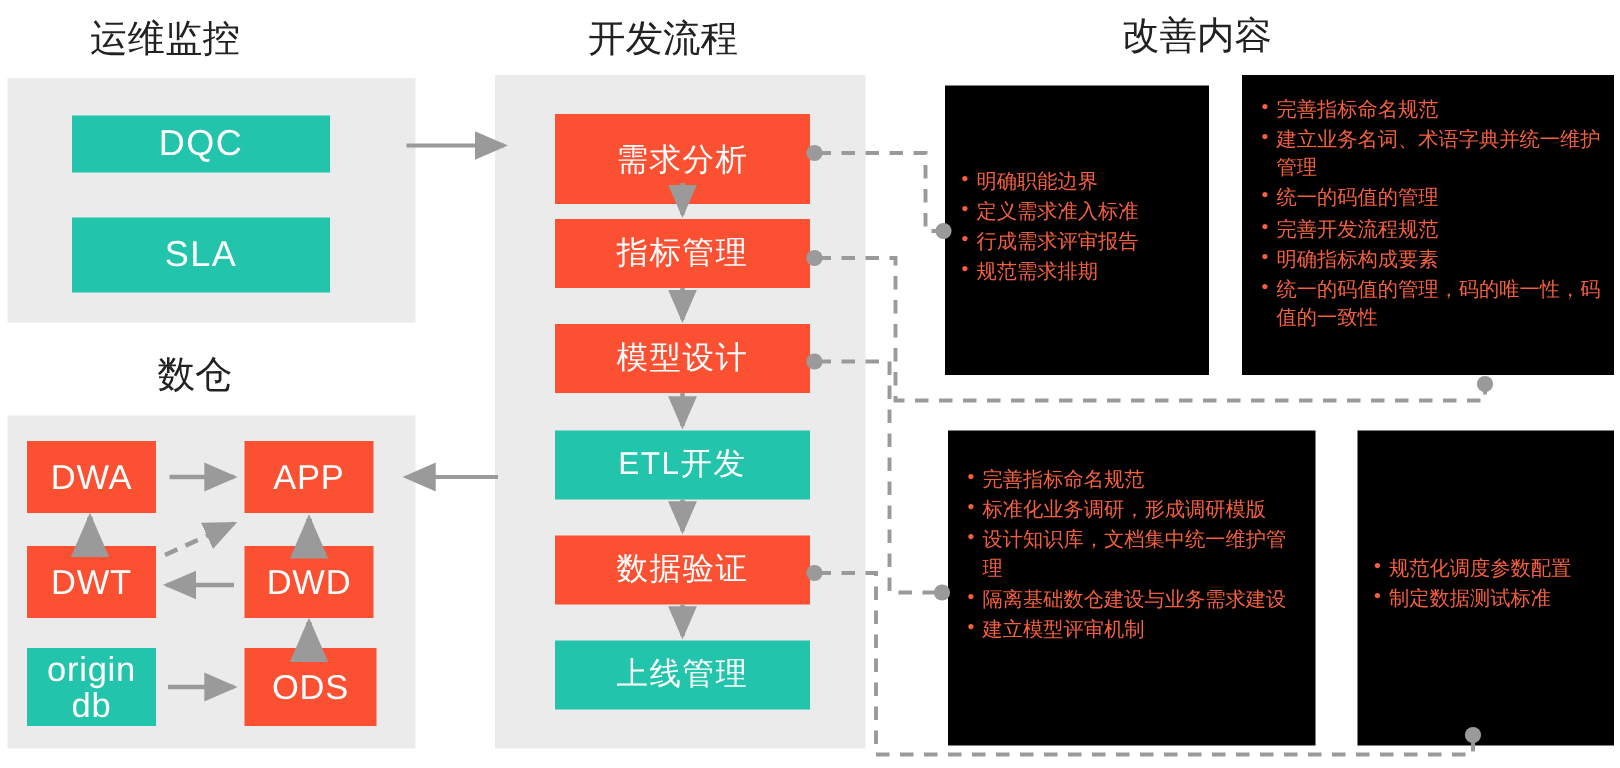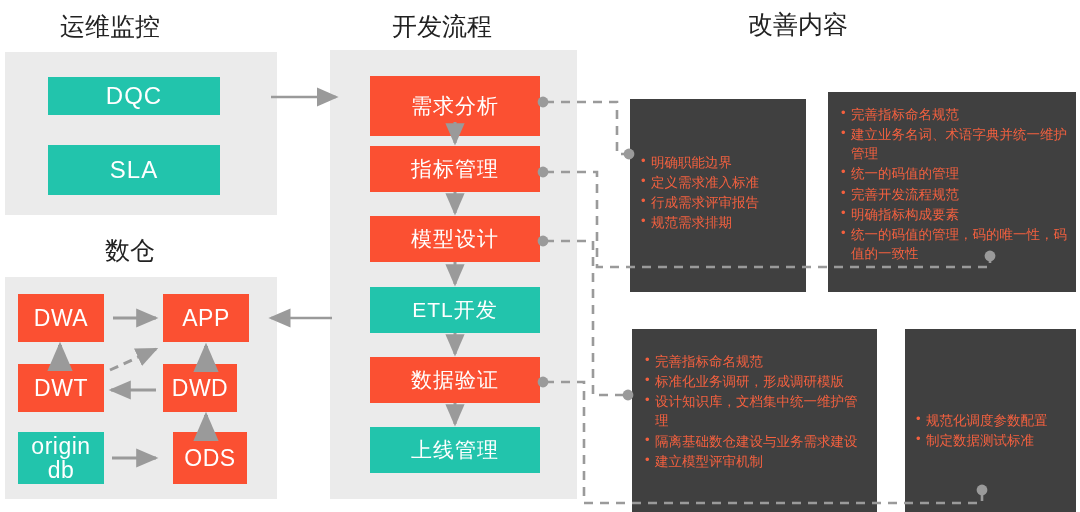--- a/index.html
+++ b/index.html
@@ -29,21 +29,21 @@
   .node .lbl{display:block;line-height:1.05;}
 
   
   .flow .lbl{font-size:21px;letter-spacing:1px;}
   
   .dw .lbl{font-size:23px;letter-spacing:.5px;}
   
   .ops .lbl{font-size:24px;letter-spacing:1px;}
 
   
-  .infobox{position:absolute;background:#404040;box-sizing:border-box;margin-top:42px;}
+  .infobox{position:absolute;background:#000000;box-sizing:border-box;}
   .infobox ul{
     list-style:none;margin:0;padding:0;
     color:#f4603f;font-size:13.5px;line-height:1.42;
   }
   .infobox li{
     position:relative;padding-left:11px;margin:0 0 1px 0;
     text-indent:0;
   }
   .infobox li:before{
     content:"\2022";position:absolute;left:1px;top:-1px;color:#f4603f;font-size:13px;
@@ -75,29 +75,29 @@
   <div class="node orange dw" style="left:18px;top:294px;width:86px;height:48px;">
     <span class="lbl">DWA</span>
   </div>
   <div class="node orange dw" style="left:163px;top:294px;width:86px;height:48px;">
     <span class="lbl">APP</span>
   </div>
 
   <div class="node orange dw" style="left:18px;top:364px;width:86px;height:48px;">
     <span class="lbl">DWT</span>
   </div>
-  <div class="node orange dw" style="left:163px;top:364px;width:74px;height:48px;">
+  <div class="node orange dw" style="left:163px;top:364px;width:86px;height:48px;">
     <span class="lbl">DWD</span>
   </div>
 
   <div class="node teal dw" style="left:18px;top:432px;width:86px;height:52px;flex-direction:column;">
     <span class="lbl">origin</span>
     <span class="lbl">db</span>
   </div>
-  <div class="node orange dw" style="left:173px;top:432px;width:74px;height:52px;">
+  <div class="node orange dw" style="left:163px;top:432px;width:88px;height:52px;">
     <span class="lbl">ODS</span>
   </div>
 
   <div class="panel" style="left:330px;top:50px;width:247px;height:449px;"></div>
 
   <div class="node orange flow" style="left:370px;top:76px;width:170px;height:60px;font-family:Liberation Serif, serif;">
     <span class="lbl">需求分析</span>
   </div>
   <div class="node orange flow" style="left:370px;top:146px;width:170px;height:46px;align-items:center;">
     <span class="lbl">指标管理</span>

